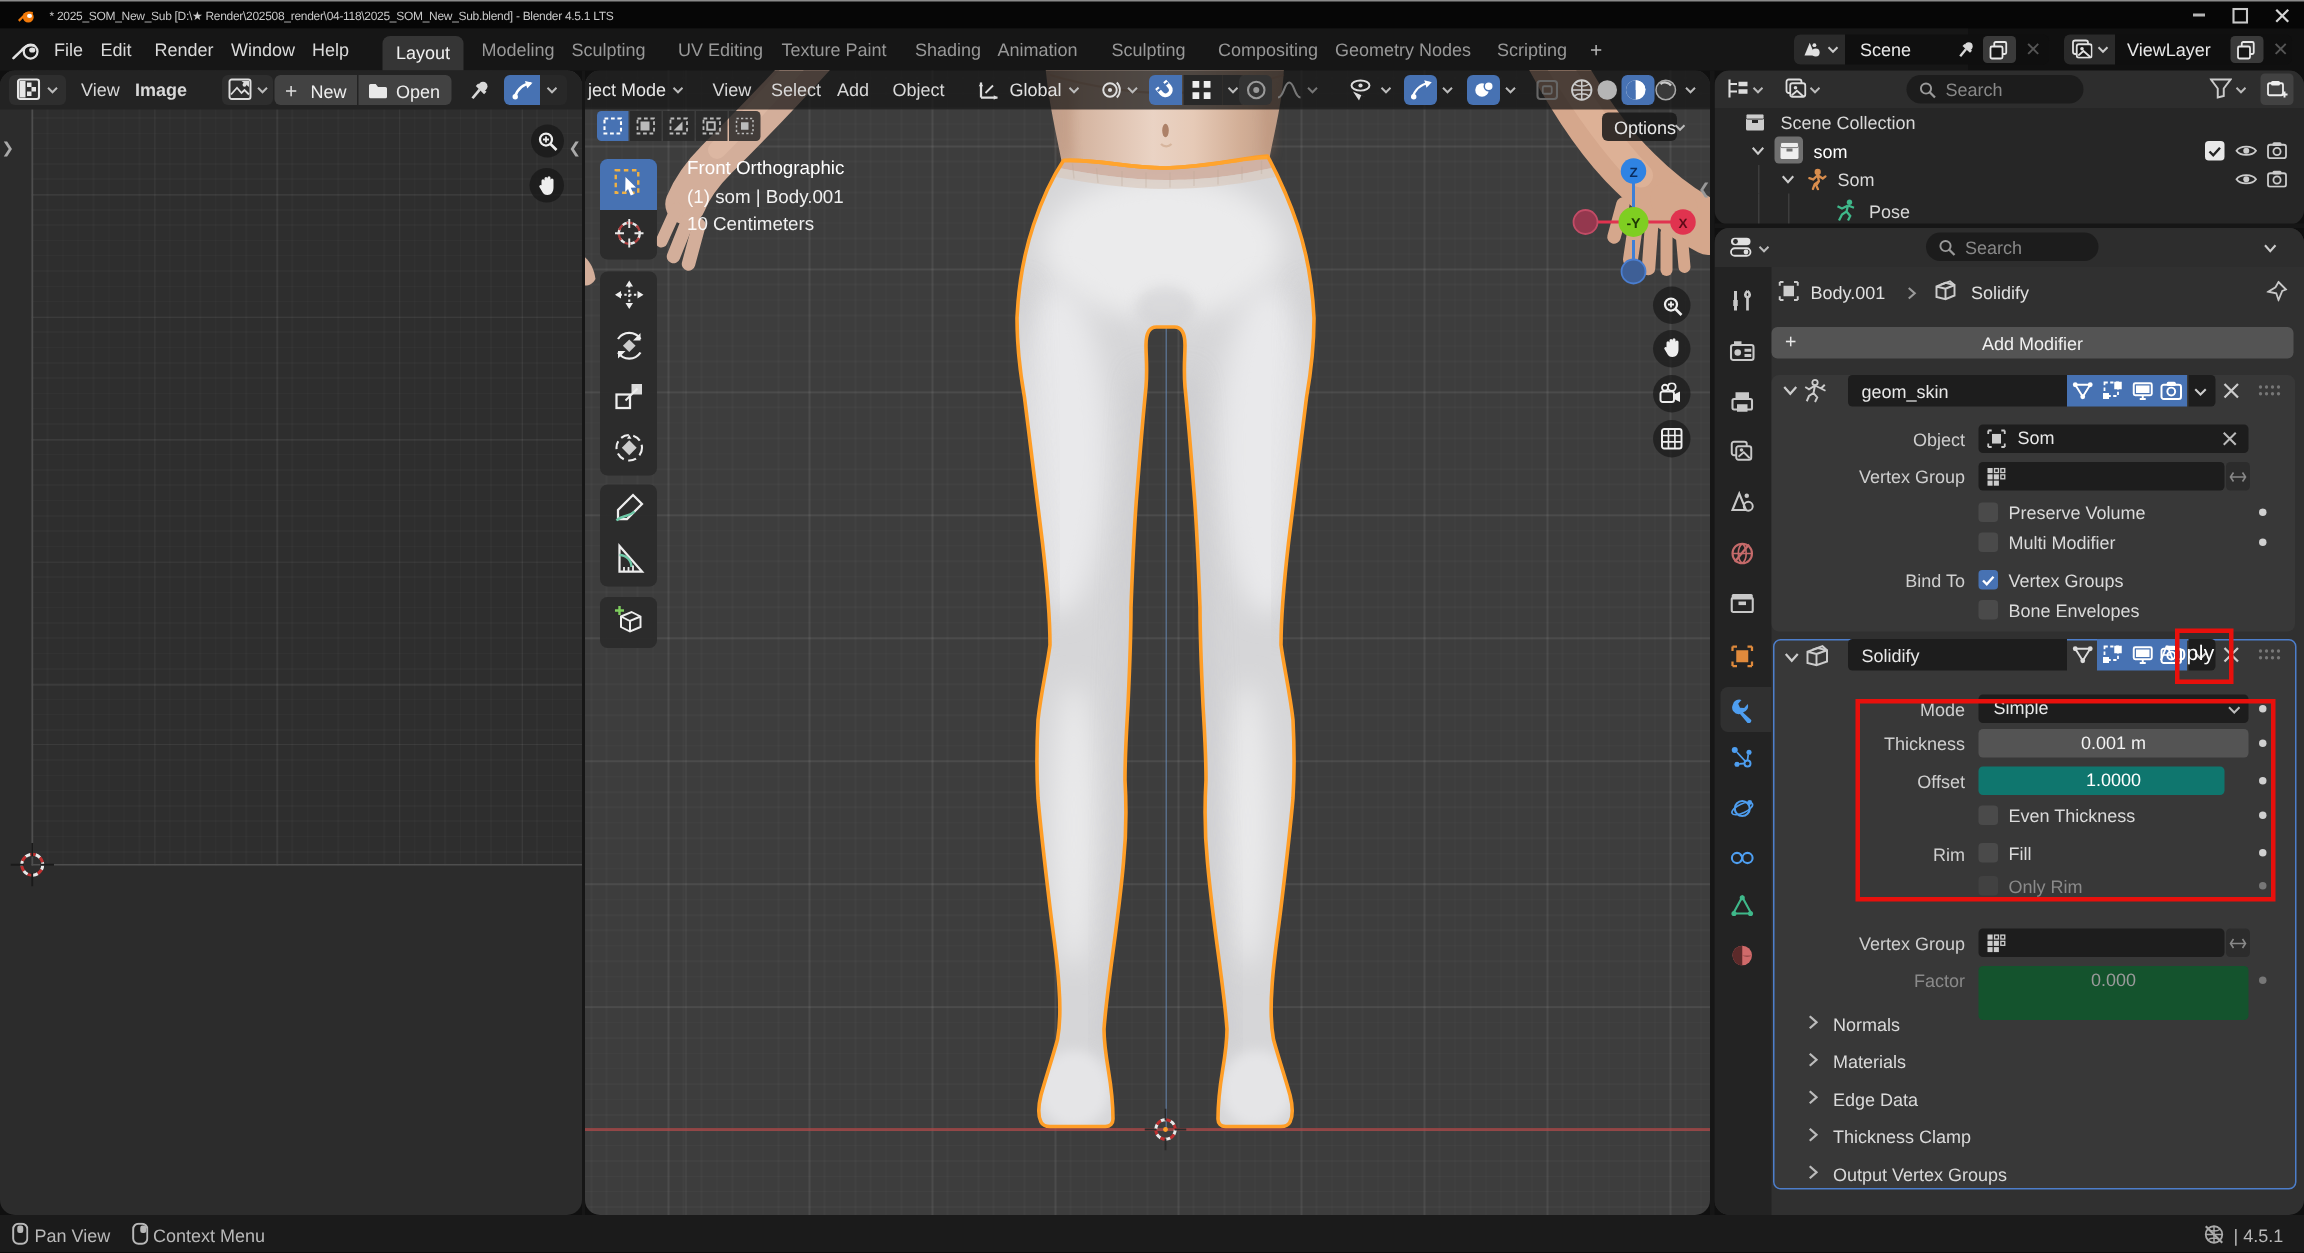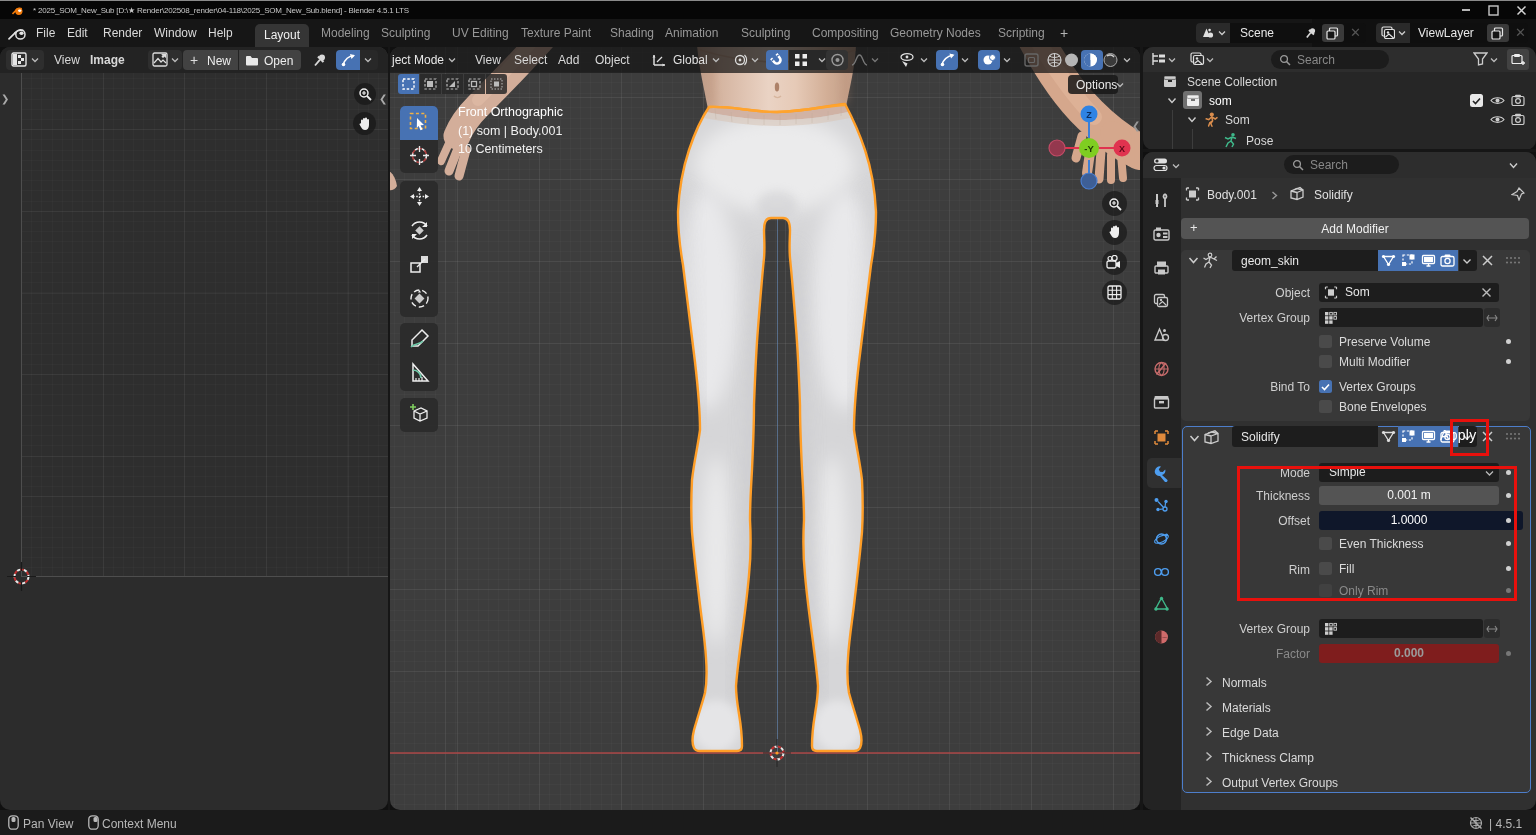--- a/index.html
+++ b/index.html
@@ -888,21 +888,21 @@
           <path d="M1 1.5 L4.5 5 L8 1.5" stroke="#bbb" stroke-width="1.3" fill="none"></path>
         </svg>
     </div>
     <div class="abs" style="left:363px;top:318px;width:5px;height:5px;background:#d0d0d0;border-radius:50%;"></div>
     <span class="abs" style="left:0;top:337px;width:167px;text-align:right;color:#cfcfcf;">Thickness</span>
     <div class="abs" style="left:176px;top:334px;width:180px;height:19px;background:#545454;border-radius:3px;">
       <span class="abs" style="left:0;top:2px;width:180px;text-align:center;color:#f2f2f2;">0.001 m</span>
     </div>
     <div class="abs" style="left:363px;top:341px;width:5px;height:5px;background:#d0d0d0;border-radius:50%;"></div>
     <span class="abs" style="left:0;top:362px;width:167px;text-align:right;color:#cfcfcf;">Offset</span>
-    <div class="abs" style="left:176px;top:359px;width:204px;height:19px;background:#0f172a;border-radius:3px;">
+    <div class="abs" style="left:176px;top:359px;width:164px;height:19px;background:#0f766e;border-radius:3px;">
       <span class="abs" style="left:0;top:2px;width:180px;text-align:center;color:#fff;">1.0000</span>
     </div>
     <div class="abs" style="left:363px;top:366px;width:5px;height:5px;background:#d0d0d0;border-radius:50%;"></div>
     <div class="abs" style="left:176px;top:385px;width:13px;height:13px;background:#4a4a4a;border-radius:2.5px;"></div>
     <span class="abs" style="left:196px;top:385px;color:#dadada;">Even Thickness</span>
     <div class="abs" style="left:363px;top:389px;width:5px;height:5px;background:#d0d0d0;border-radius:50%;"></div>
     <span class="abs" style="left:0;top:411px;width:167px;text-align:right;color:#cfcfcf;">Rim</span>
     <div class="abs" style="left:176px;top:410px;width:13px;height:13px;background:#4a4a4a;border-radius:2.5px;"></div>
     <span class="abs" style="left:196px;top:410px;color:#dadada;">Fill</span>
     <div class="abs" style="left:363px;top:414px;width:5px;height:5px;background:#d0d0d0;border-radius:50%;"></div>
@@ -924,21 +924,21 @@
             <rect x="9.9" y="1.4" width="2.6" height="2.6"></rect>
             <rect x="9.9" y="5.6" width="2.6" height="2.6"></rect>
           </g>
         </svg>
     </div>
     <div class="abs" style="left:341px;top:467px;width:16px;height:19px;background:#2c2c2c;border-radius:3px;"></div>
     <svg class="abs" style="left:343px;top:473px;" width="12" height="8" viewBox="0 0 12 8">
         <path d="M3 1 L1 4 L3 7 M9 1 L11 4 L9 7 M1.5 4 H10.5" stroke="#888" stroke-width="1.1" fill="none"></path>
       </svg>
     <span class="abs" style="left:0;top:495px;width:167px;text-align:right;color:#8a8a8a;">Factor</span>
-    <div class="abs" style="left:176px;top:492px;width:180px;height:19px;background:#7f1d1d;border-radius:3px;font-weight:bold;">
+    <div class="abs" style="left:176px;top:492px;width:180px;height:36px;background:#14532d;border-radius:3px;">
       <span class="abs" style="left:0;top:2px;width:180px;text-align:center;color:#9a9a9a;">0.000</span>
     </div>
     <div class="abs" style="left:363px;top:499px;width:5px;height:5px;background:#777;border-radius:50%;"></div>
     <svg class="abs" style="left:62px;top:524px;" width="8" height="11" viewBox="0 0 8 11">
         <path d="M1.5 1.5 L6 5.5 L1.5 9.5" stroke="#bbb" stroke-width="1.5" fill="none"></path>
       </svg>
     <span class="abs" style="left:79px;top:524px;color:#dadada;">Normals</span>
     <svg class="abs" style="left:62px;top:549px;" width="8" height="11" viewBox="0 0 8 11">
         <path d="M1.5 1.5 L6 5.5 L1.5 9.5" stroke="#bbb" stroke-width="1.5" fill="none"></path>
       </svg>

